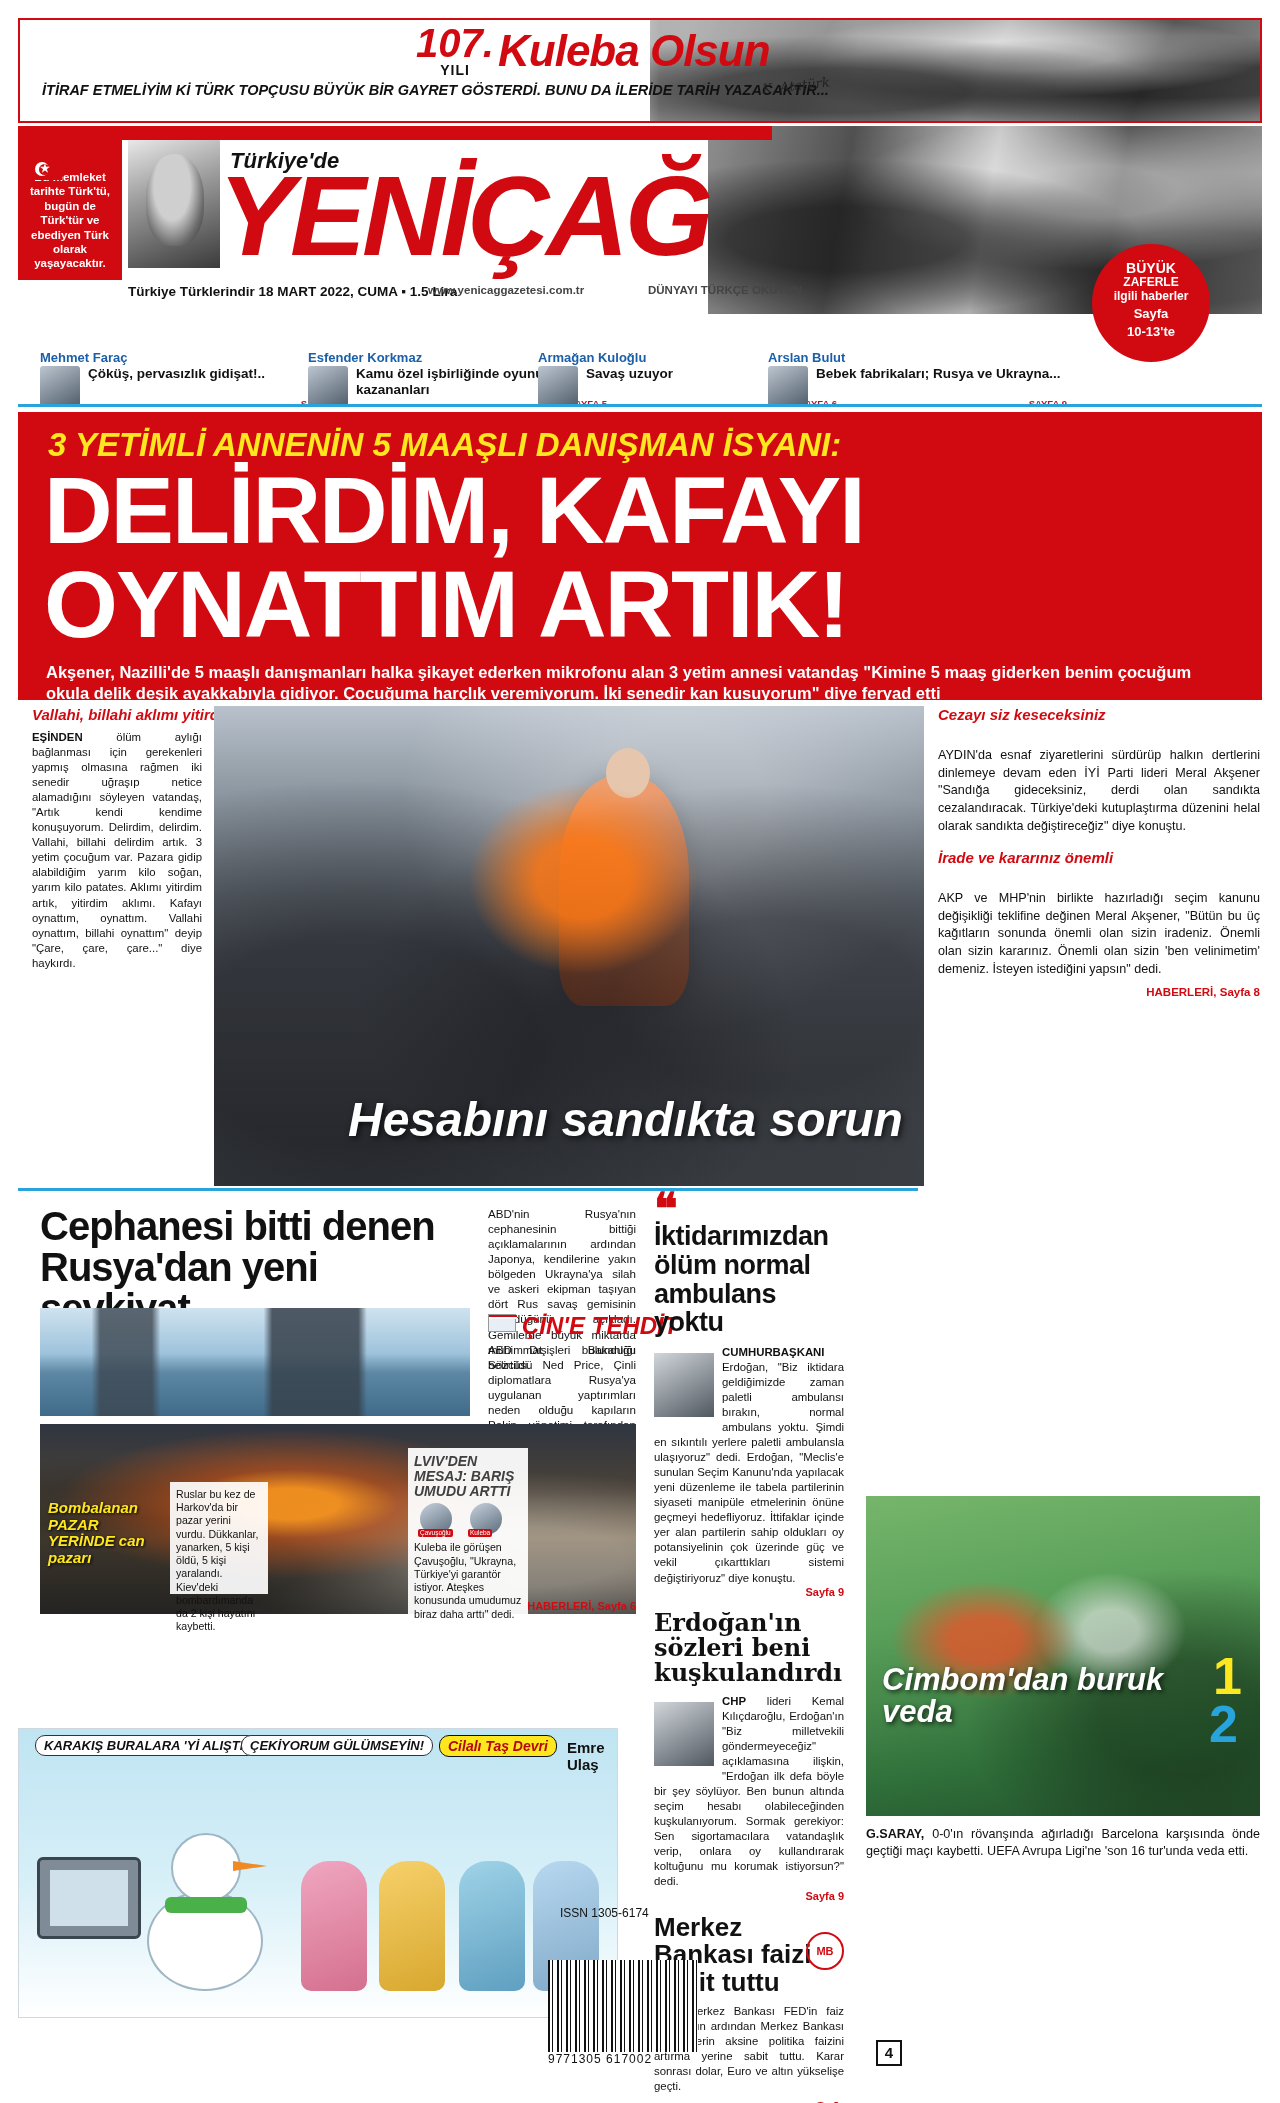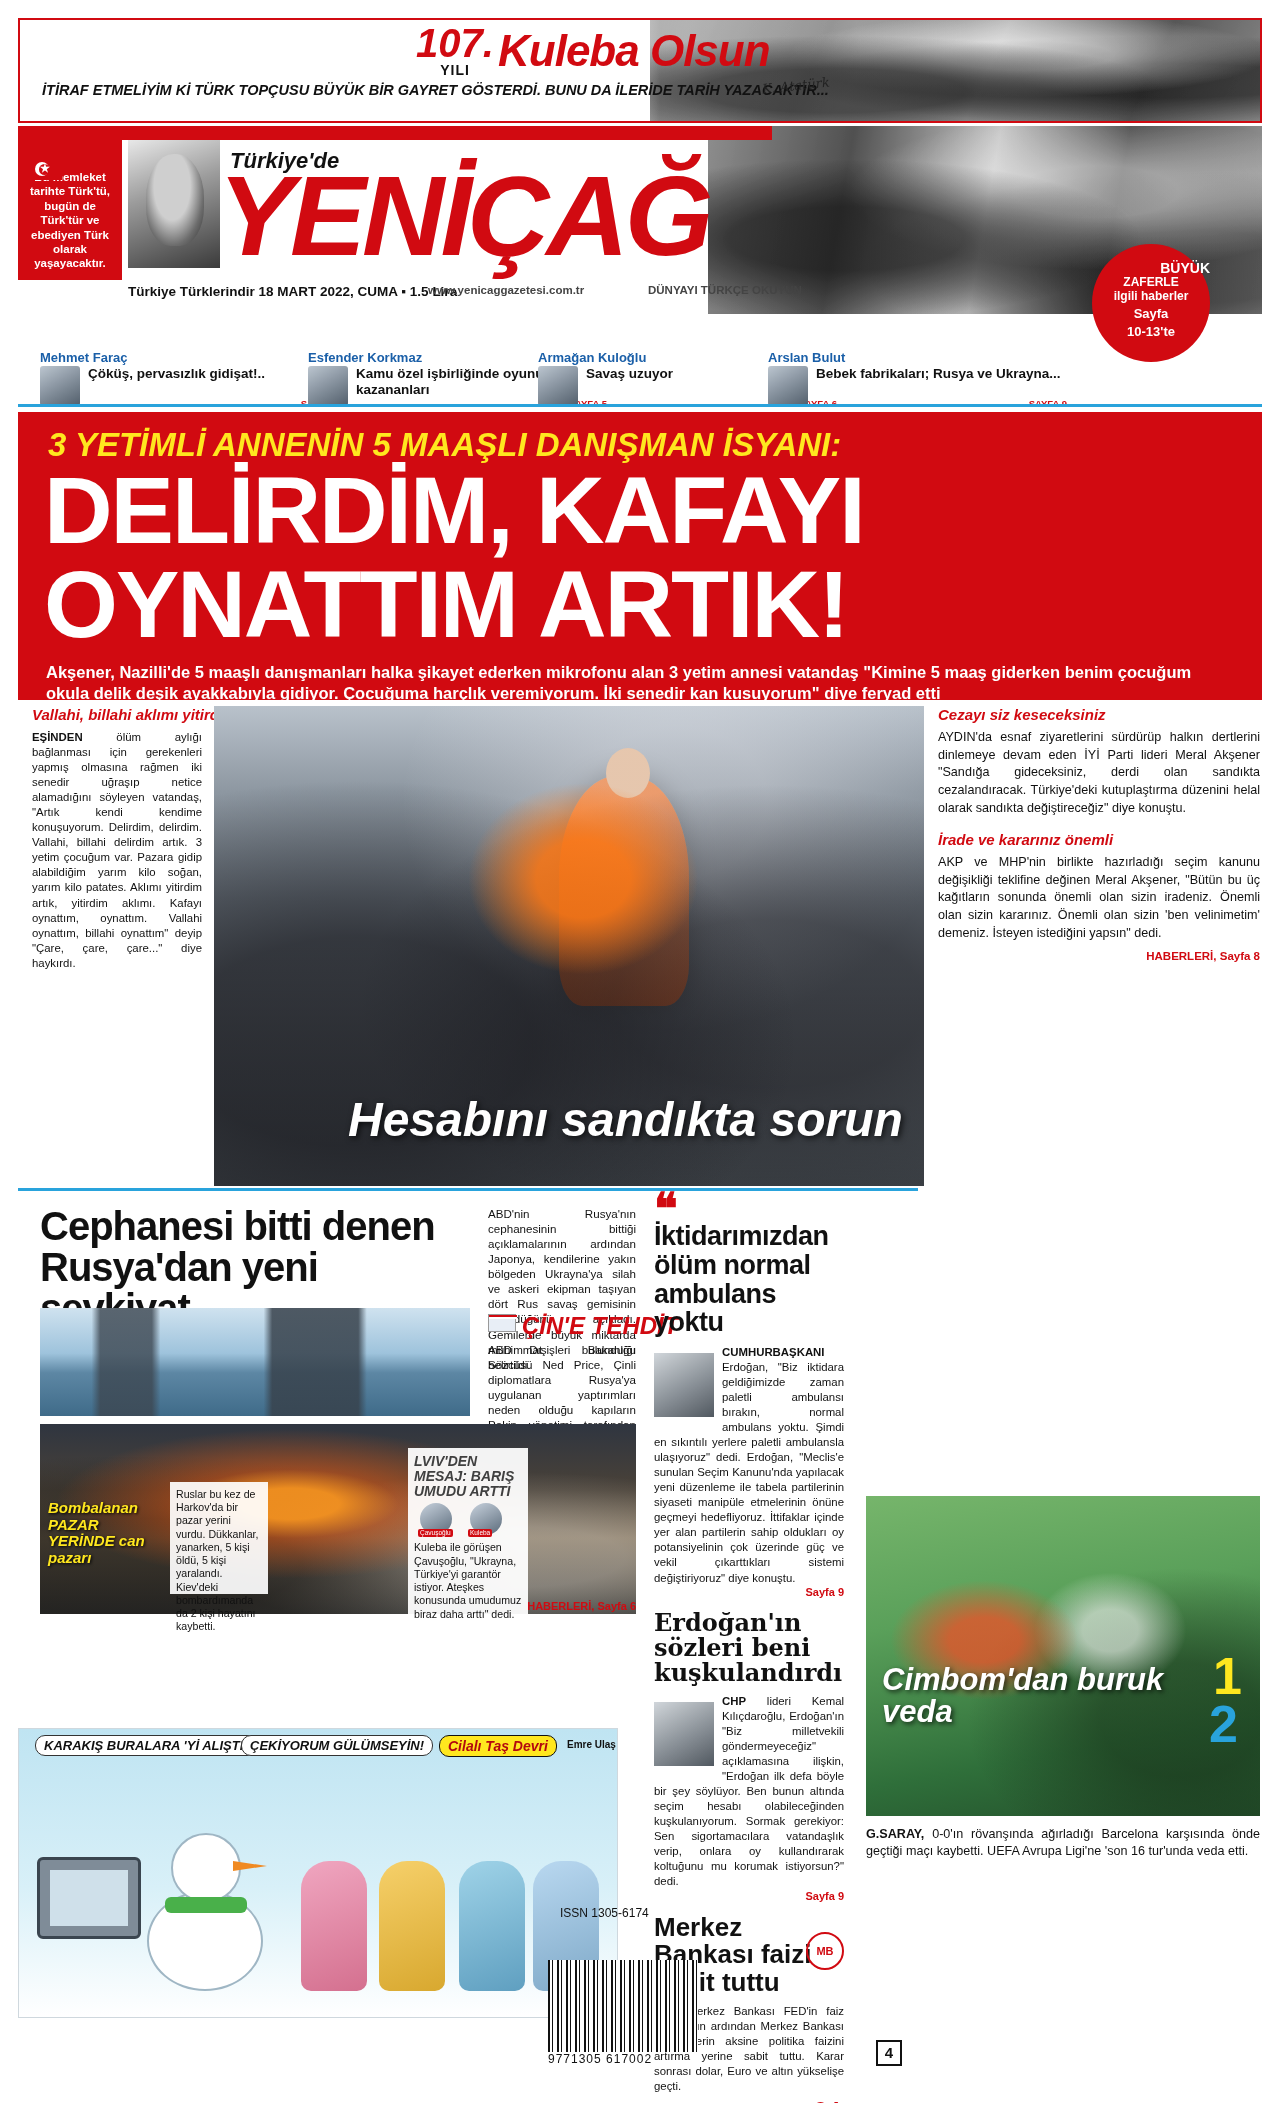--- a/index.html
+++ b/index.html
@@ -125,21 +125,21 @@
     background:
       radial-gradient(ellipse at 25% 60%, rgba(20,20,20,.6) 0 20%, transparent 50%),
       radial-gradient(ellipse at 70% 35%, rgba(245,245,245,.45) 0 15%, transparent 45%),
       radial-gradient(ellipse at 88% 75%, rgba(25,25,25,.5) 0 18%, transparent 48%);
   }
   .mh-badge{
     position:absolute; left:1074px; top:118px; width:118px; height:118px; border-radius:50%;
     background:#d10a11; color:#fff; text-align:center; z-index:5;
     padding-top:16px; font-weight:bold; line-height:1.15;
   }
-  .mh-badge .b1{ font-size:14px;text-align:right; } .mh-badge .b2{ font-size:12px;} .mh-badge .b3{font-size:12px;}
+  .mh-badge .b1{ font-size:14px; } .mh-badge .b2{ font-size:12px;} .mh-badge .b3{font-size:12px;}
   .mh-badge .b4{ font-size:13px; margin-top:3px;}
 
   
   .colstrip{ position:absolute; left:18px; top:350px; width:1244px; height:58px; }
   .colbox{ position:absolute; top:0; width:303px; height:58px; }
   .colbox .cname{ font-size:13px; font-weight:bold; color:#1a5fa8; }
   .colbox .cavatar{
     position:absolute; left:0; top:16px; width:40px; height:40px; border-radius:3px;
     background:linear-gradient(150deg,#b9c6d4,#4d5f70);
     filter:grayscale(.25);
@@ -214,21 +214,21 @@
   }
   .hesab{
     position:absolute; left:330px; top:386px; width:600px;
     font-size:48px; font-weight:bold; font-style:italic; color:#fff;
     text-shadow:2px 2px 6px rgba(0,0,0,.75); white-space:nowrap; z-index:4;
   }
   .rightcol{
     position:absolute; left:920px; top:0; width:322px; height:480px;
   }
   .rc-title{ font-size:15px; font-weight:bold; color:#d10a11; font-style:italic; }
-  .rc-body{ font-size:12.6px; line-height:1.4; color:#111; margin-top:6px; text-align:justify;}
+  .rc-body{ font-size:12.6px; line-height:1.4; color:#111; margin-top:24px; text-align:justify;}
   .rc-title2{ font-size:15px; font-weight:bold; color:#d10a11; font-style:italic; margin-top:14px;}
   .rc-sub{ font-size:11.5px; font-weight:bold; color:#d10a11; text-align:right; margin-top:8px;}
 
   .hr-blue{ position:absolute; left:18px; top:1188px; width:900px; height:3px; background:#29a3dc;}
 
   
   .mid{ position:absolute; left:18px; top:1196px; width:1244px; height:520px; }
 
   .cephane-title{
     position:absolute; left:22px; top:10px; width:430px;
@@ -573,21 +573,21 @@
       <div class="gsaray">
         <b>G.SARAY,</b><span> 0-0'ın rövanşında ağırladığı Barcelona karşısında önde geçtiği maçı kaybetti. UEFA Avrupa Ligi'ne 'son 16 tur'unda veda etti.</span>
       </div>
     </div>
   </div>
 
   <div class="cartoon">
     <div class="ct-bubble" style="left:16px;">KARAKIŞ BURALARA 'Yİ ALIŞTI!</div>
     <div class="ct-bubble" style="left:222px;">ÇEKİYORUM GÜLÜMSEYİN!</div>
     <div class="ct-bubble" style="left:420px;background:#ffe71f;border-color:#111;font-size:14px;color:#b3080f;">Cilalı Taş Devri</div>
-    <div style="position:absolute;left:548px;top:10px;font-size:10px;font-weight:bold;">Emre Ulaş</div>
+    <div style="position:absolute;left:548px;top:10px;font-size:15px;font-weight:bold;">Emre Ulaş</div>
     <div class="tv"></div>
     <div class="snowman">
       <div class="b1"></div>
       <div class="b2"></div>
       <div class="scarf"></div>
       <div class="nose"></div>
     </div>
     <div class="cavefig" style="left:282px;background:linear-gradient(160deg,#f0a6c0,#d4708f);"></div>
     <div class="cavefig" style="left:360px;background:linear-gradient(160deg,#f6d06a,#d8a82f);"></div>
     <div class="cavefig" style="left:440px;background:linear-gradient(160deg,#9fd3e8,#5f9fc0);"></div>

